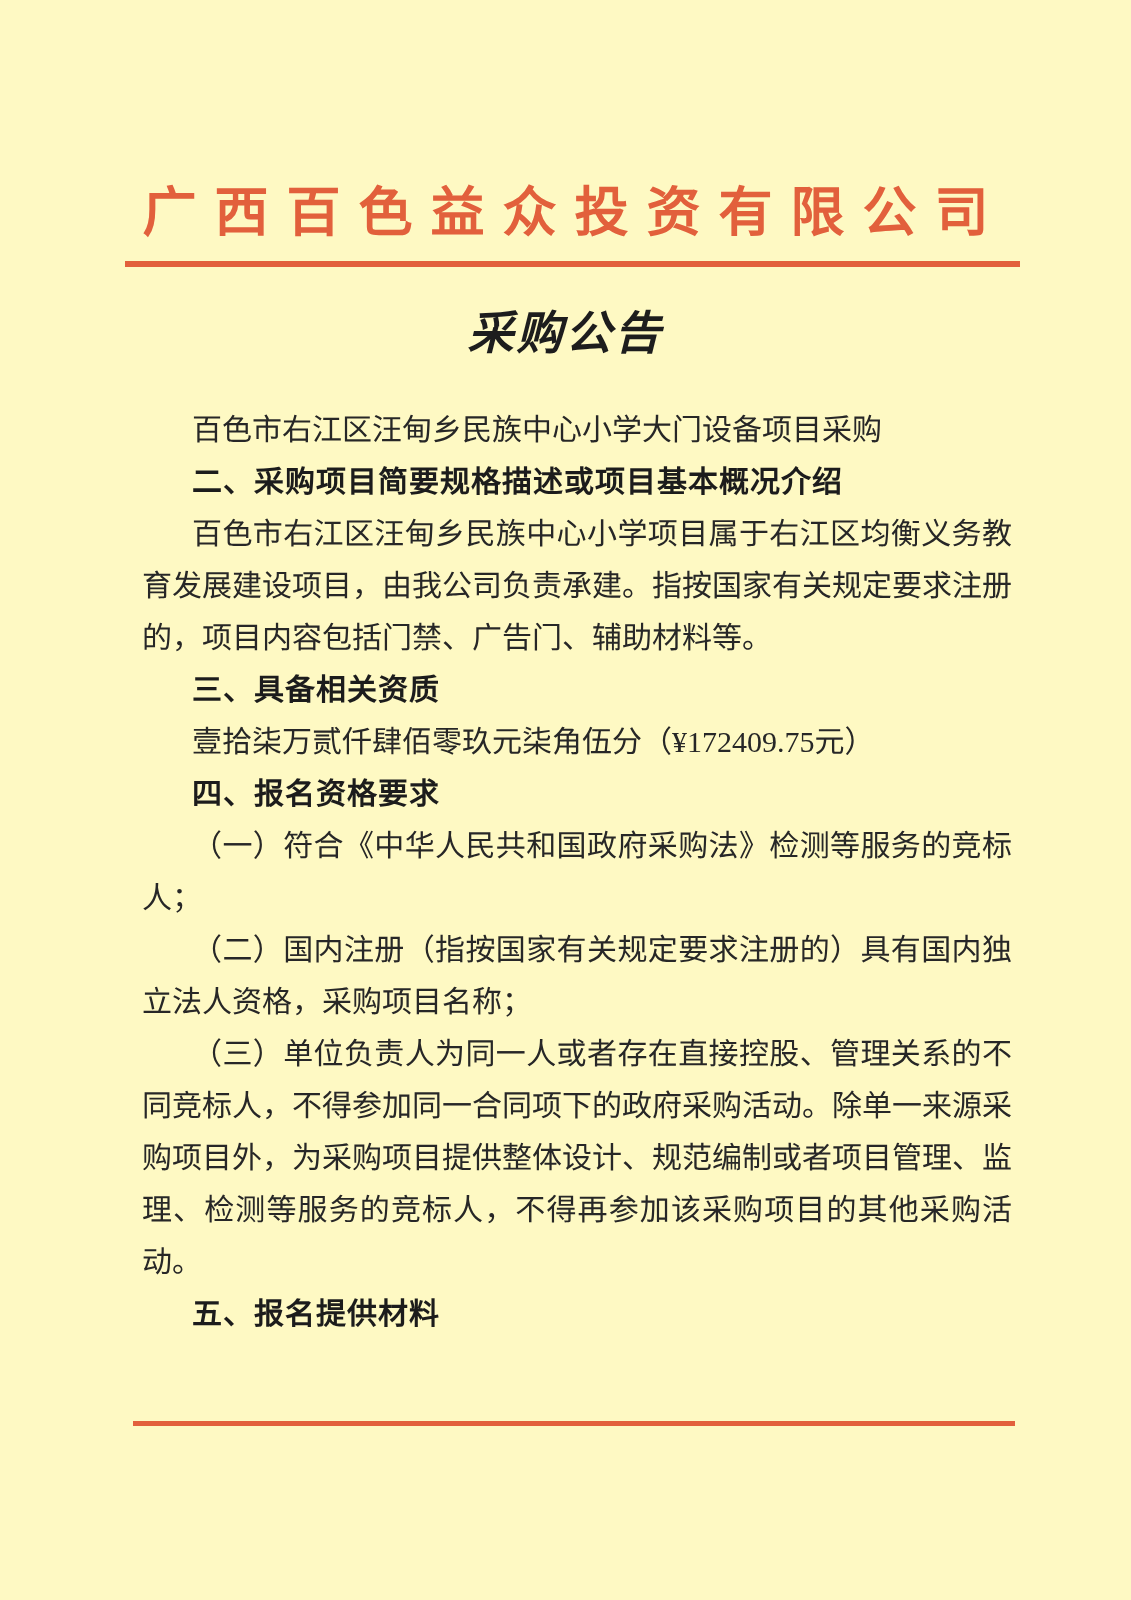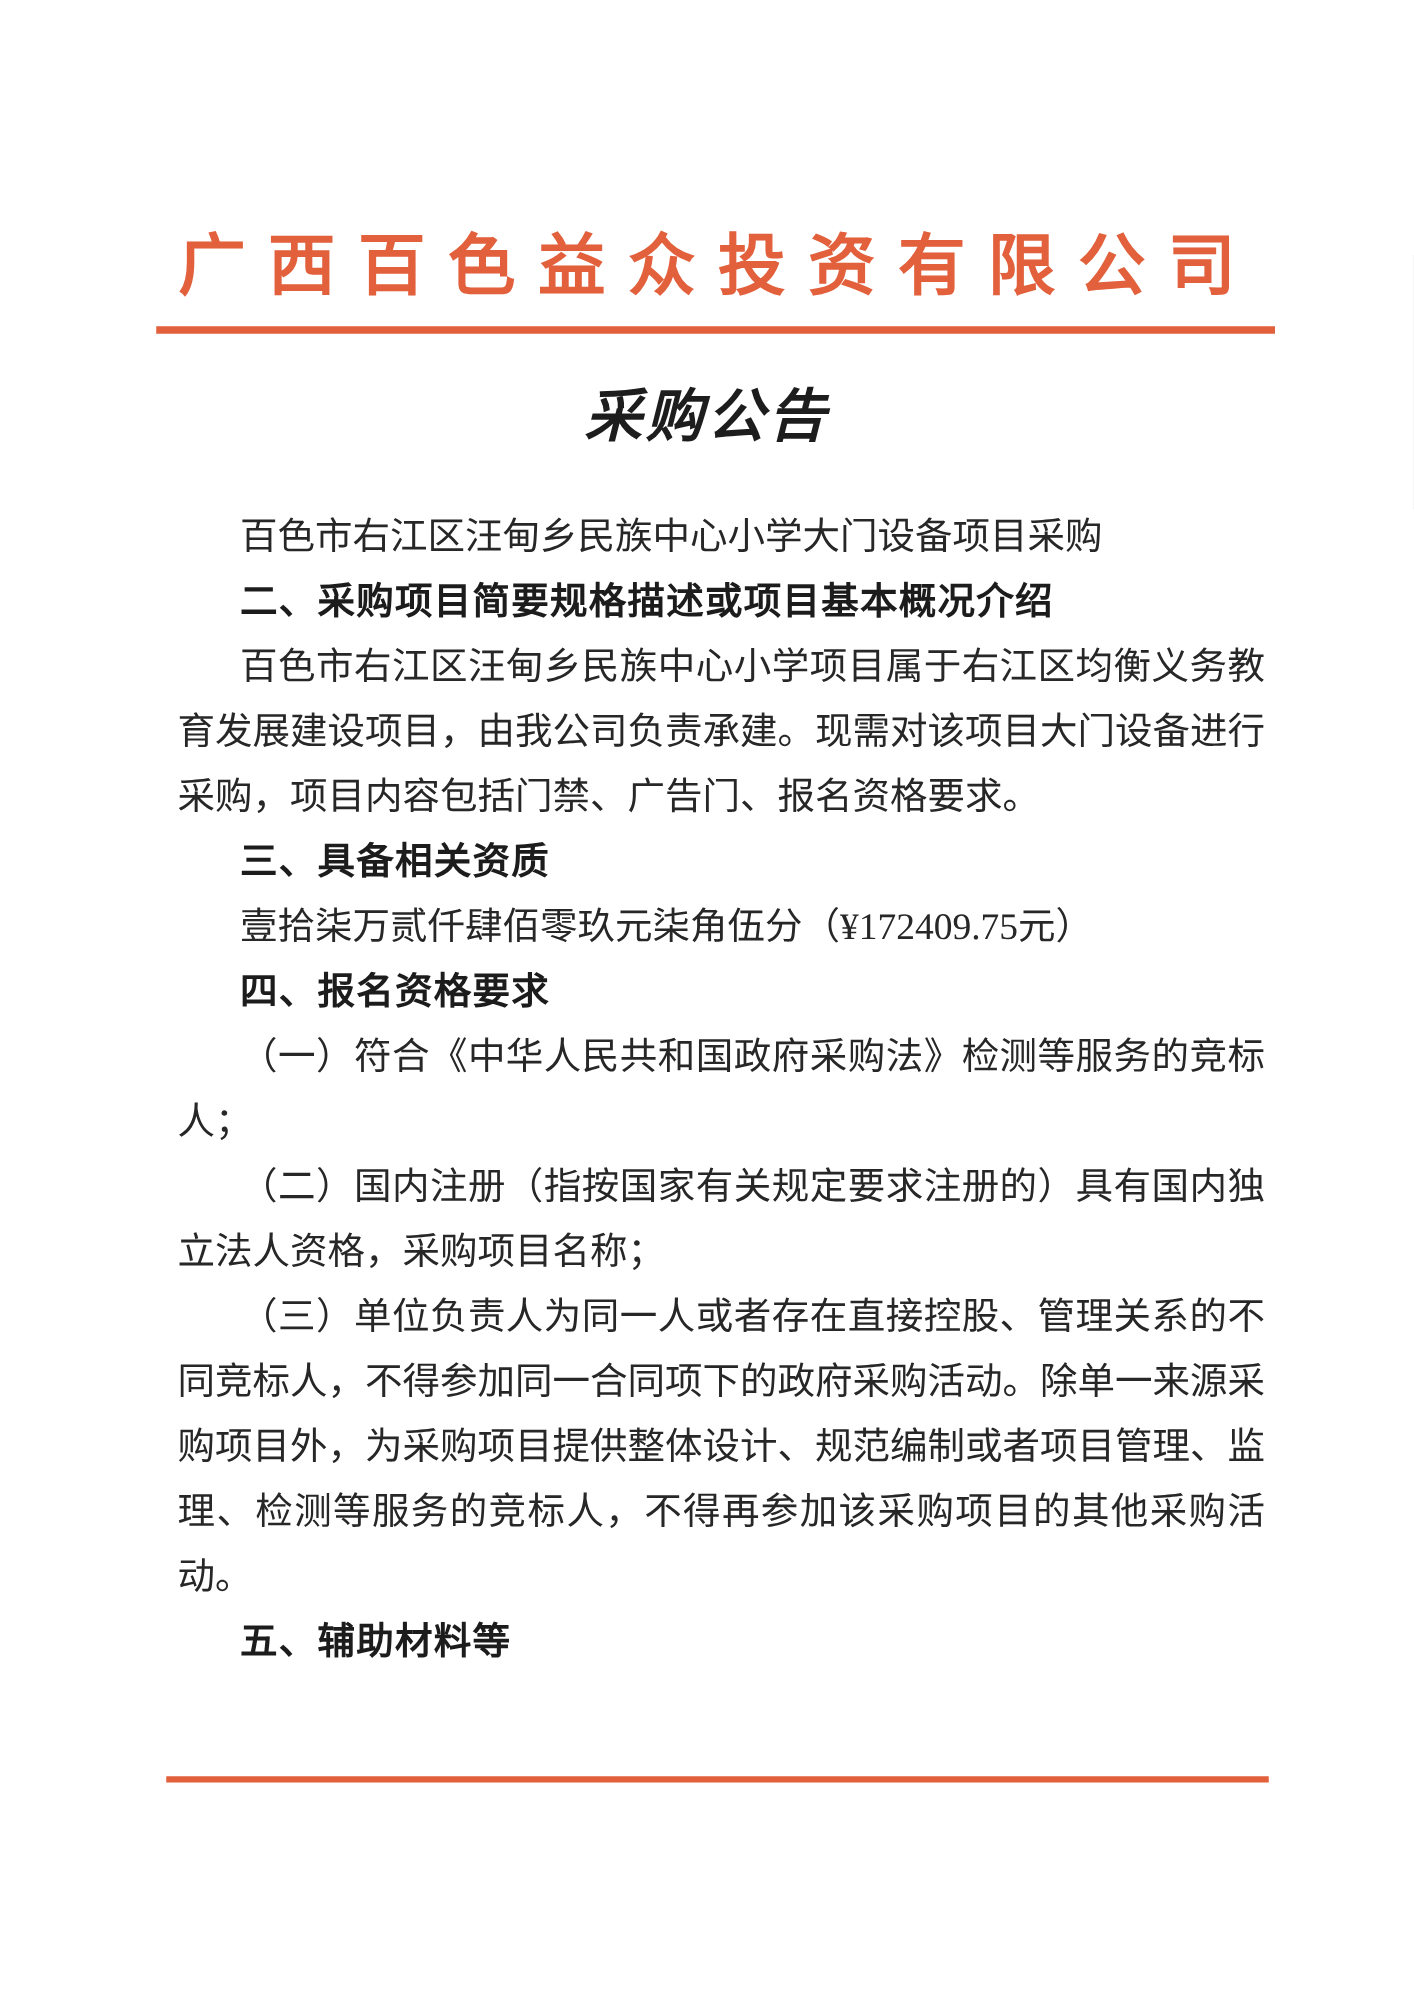--- a/index.html
+++ b/index.html
@@ -5,21 +5,21 @@
   html, body {
     margin: 0;
     padding: 0;
     background: #e9e9e9;
   }
   .page {
     position: relative;
     width: 1131px;
     height: 1600px;
     margin: 0 auto;
-    background: #ffffff;
+    background: #fef9c3;
     overflow: hidden;
     font-family: "Liberation Serif", "DejaVu Serif", serif;
   }
   .letterhead {
     position: absolute;
     top: 180px;
     left: 0;
     width: 100%;
     text-align: center;
     font-size: 54px;
@@ -99,36 +99,36 @@
   <div class="doc-title">采购公告</div>
 
   <div class="content">
 
     <div class="section">
       <p class="p">百色市右江区汪甸乡民族中心小学大门设备项目采购</p>
     </div>
 
     <div class="section">
       <p class="h">二、采购项目简要规格描述或项目基本概况介绍</p>
-      <p class="p">百色市右江区汪甸乡民族中心小学项目属于右江区均衡义务教育发展建设项目，由我公司负责承建。现需对该项目大门设备进行采购，项目内容包括门禁、广告门、报名资格要求。</p>
+      <p class="p">百色市右江区汪甸乡民族中心小学项目属于右江区均衡义务教育发展建设项目，由我公司负责承建。指按国家有关规定要求注册的，项目内容包括门禁、广告门、辅助材料等。</p>
     </div>
 
     <div class="section">
       <p class="h">三、具备相关资质</p>
       <p class="p">壹拾柒万贰仟肆佰零玖元柒角伍分（¥172409.75元）</p>
     </div>
 
     <div class="section">
       <p class="h">四、报名资格要求</p>
       <p class="p">（一）符合《中华人民共和国政府采购法》检测等服务的竞标人；</p>
       <p class="p">（二）国内注册（指按国家有关规定要求注册的）具有国内独立法人资格，采购项目名称；</p>
       <p class="p">（三）单位负责人为同一人或者存在直接控股、管理关系的不同竞标人，不得参加同一合同项下的政府采购活动。除单一来源采购项目外，为采购项目提供整体设计、规范编制或者项目管理、监理、检测等服务的竞标人，不得再参加该采购项目的其他采购活动。</p>
     </div>
 
     <div class="section">
-      <p class="h">五、辅助材料等</p>
+      <p class="h">五、报名提供材料</p>
     </div>
 
   </div>
 
   <div class="rule-bottom"></div>
 
 </div>
 
 </body></html>

